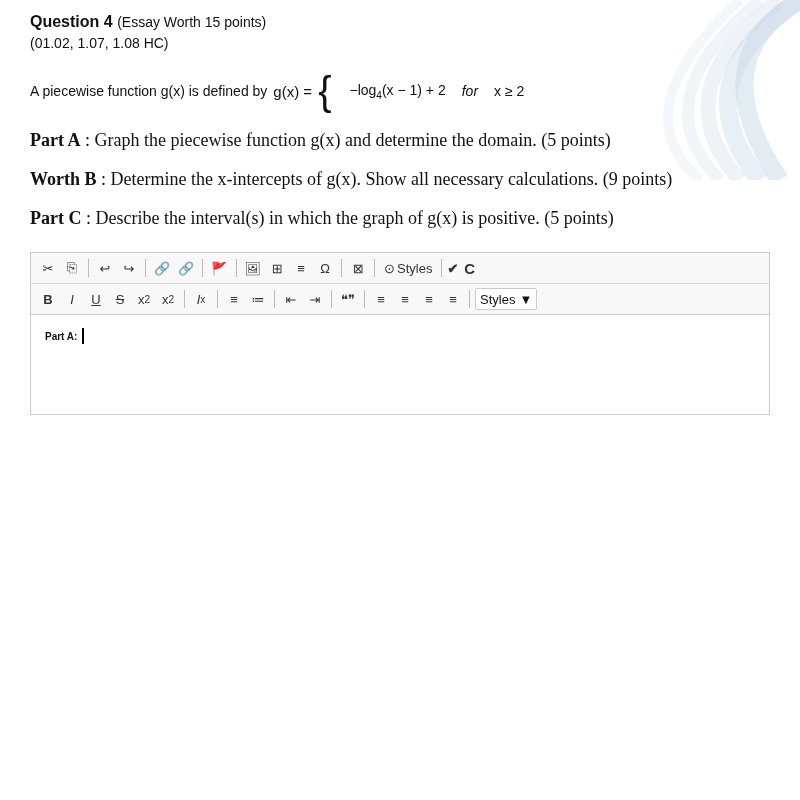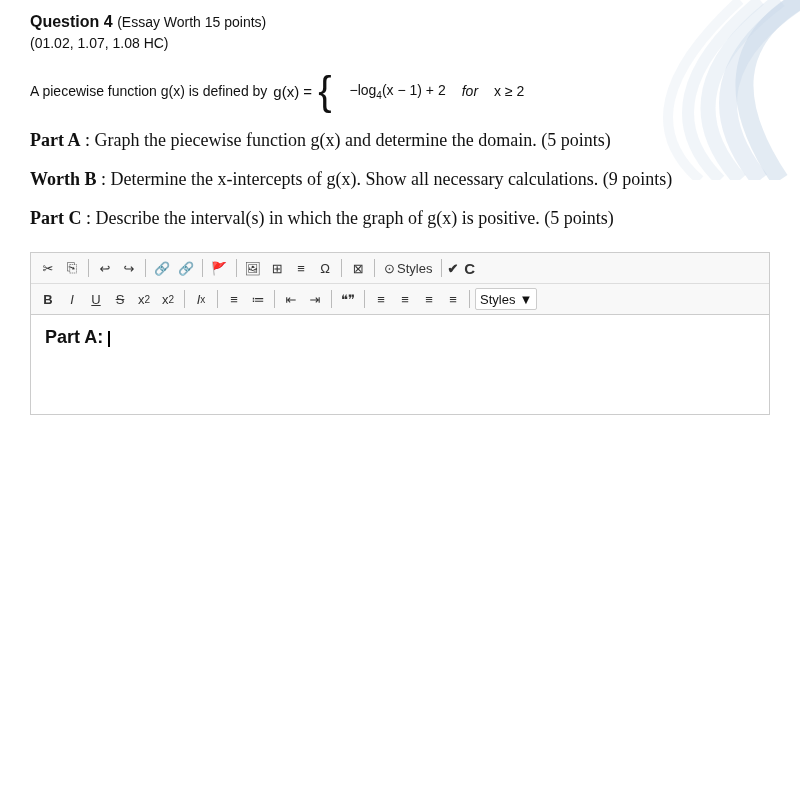--- a/index.html
+++ b/index.html
@@ -215,21 +215,21 @@
       margin-left: 1px;
     }
 
     @keyframes blink {
       0%, 100% { opacity: 1; }
       50% { opacity: 0; }
     }
 
     .part-a-label {
       font-weight: bold;
-      font-size: 18px;
+      font-size: 10px;
     }
 
   </style>
 </head>
 <body>
 
 <div class="page">
 
   <div class="decorative-bg">
     <svg width="300" height="180" viewBox="0 0 300 180" fill="none" xmlns="http://www.w3.org/2000/svg">

